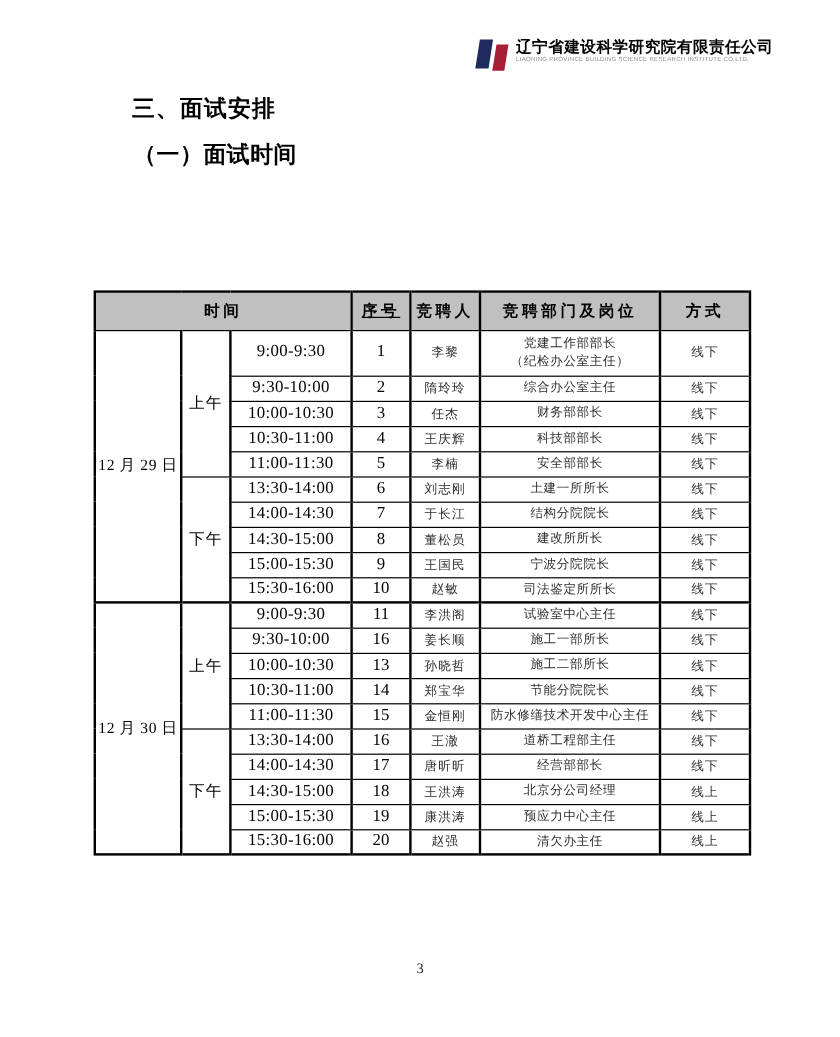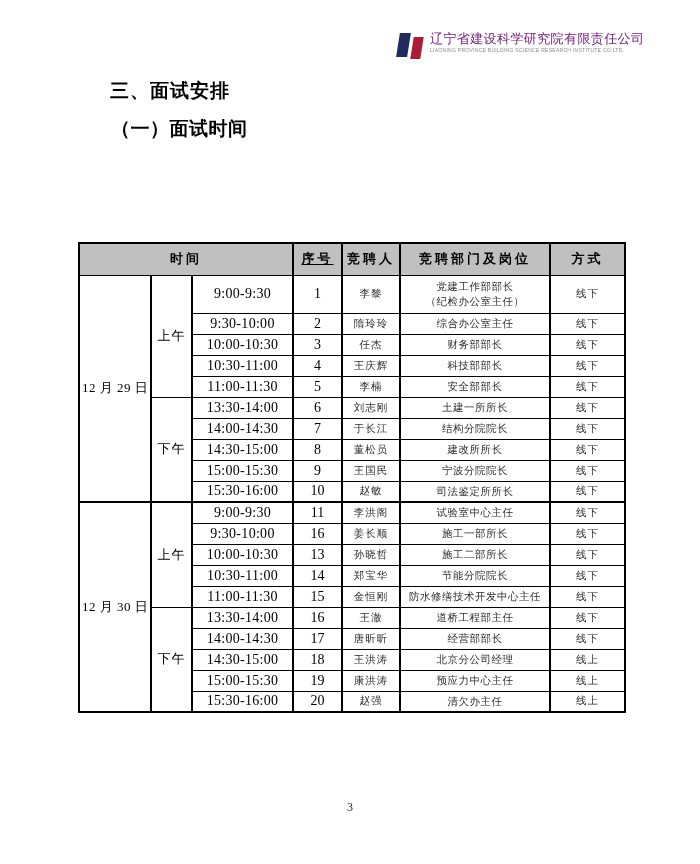--- a/index.html
+++ b/index.html
@@ -9,21 +9,21 @@
     overflow:hidden;
   }
 
   
   .logo { position:absolute; top:31px; left:394px; display:flex; align-items:flex-start; }
   .logo-mark { position:relative; width:32px; height:30px; flex:0 0 auto; }
   .logo-bar { position:absolute; transform:skewX(-9deg); }
   .logo-bar.navy { left:4px; top:2px; width:11px; height:24px; }
   .logo-bar.red  { left:18px; top:6px; width:10px; height:22px; }
   .logo-text { margin-left:4px; font-family:"Liberation Sans","DejaVu Sans",sans-serif; }
-  .logo-cn { font-size:13px; font-weight:normal; color:#701a75; letter-spacing:0.4px; line-height:15px; white-space:nowrap; }
+  .logo-cn { font-size:13px; font-weight:bold; color:#000000; letter-spacing:0.4px; line-height:15px; white-space:nowrap; }
   .logo-en { font-size:5px; color:#8a8a8a; letter-spacing:0.28px; margin-top:1px; white-space:nowrap; }
 
   
   .h1 { position:absolute; top:78px; left:110px; font-size:19px; font-weight:bold; letter-spacing:1px; margin:0; }
   .h2 { position:absolute; top:116px; left:111px; font-size:19px; font-weight:bold; letter-spacing:0.5px; margin:0; }
   .bodytext { position:absolute; top:148px; left:80px; width:548px; font-size:17px; line-height:30px; letter-spacing:0.5px; }
   .bodyline { white-space:nowrap; }
   .bodyline.indent { padding-left:18px; }
 
   

